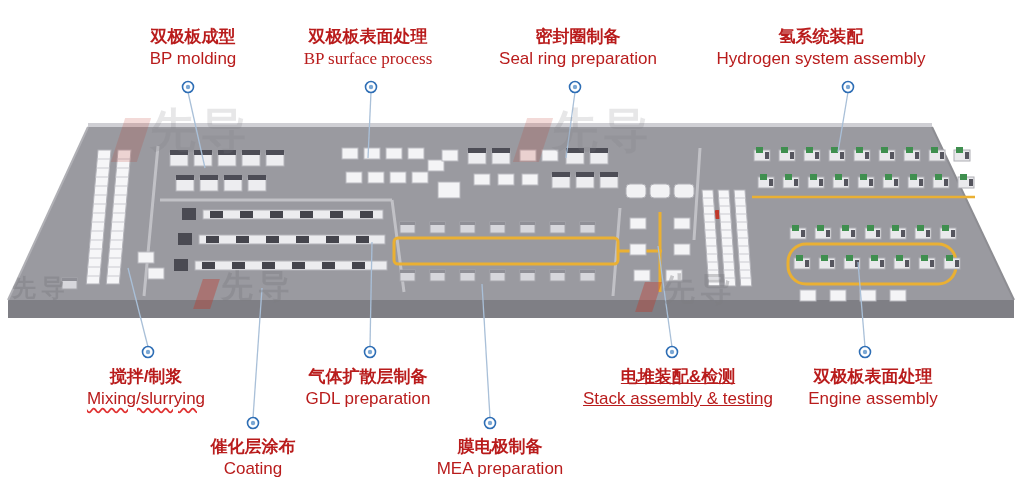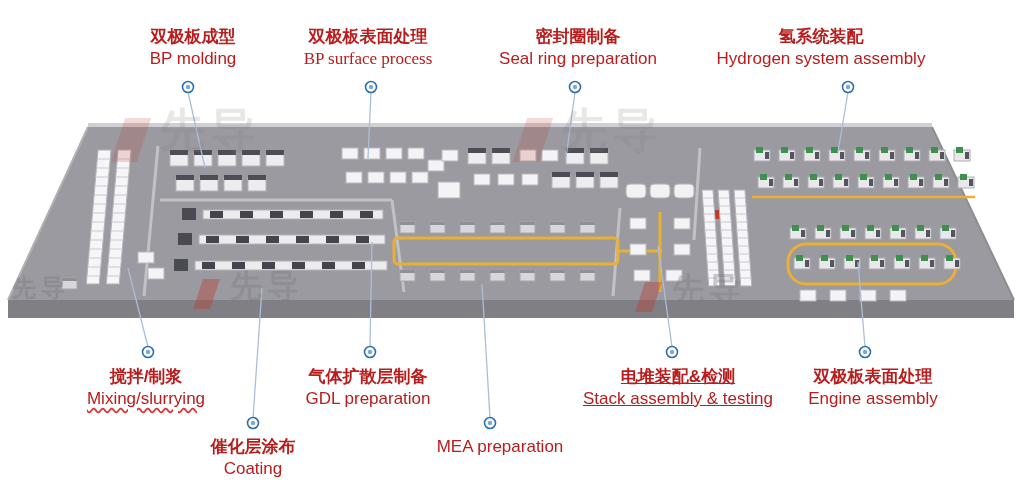--- a/index.html
+++ b/index.html
@@ -6,21 +6,21 @@
   .stage{
     position:relative;width:1024px;height:504px;margin:0 auto;
     background:#ffffff;overflow:hidden;
     font-family:"Liberation Sans","DejaVu Sans",sans-serif;
   }
   .stage svg{position:absolute;left:0;top:0;}
   .label{position:absolute;text-align:center;color:#b91c1c;line-height:1.3;}
   .label .zh{font-size:17px;font-weight:600;}
   .label .en{font-size:17px;font-weight:400;text-align:center;}
   .misspell{text-decoration:underline;text-decoration-style:wavy;text-decoration-color:#e03131;text-underline-offset:3px;}
-  .wm{position:absolute;display:flex;align-items:flex-end;gap:15px;pointer-events:none;}
+  .wm{position:absolute;display:flex;align-items:flex-end;gap:6px;pointer-events:none;}
   .wm-mark{display:inline-block;background:#c0392b;transform:skewX(-18deg);}
   .wm-text{font-weight:bold;color:#7d7d82;letter-spacing:5px;white-space:nowrap;}
   .wm-lg{opacity:.18;}
   .wm-lg .wm-mark{width:26px;height:44px;}
   .wm-lg .wm-text{font-size:46px;}
   .wm-md{opacity:.38;}
   .wm-md .wm-mark{width:17px;height:30px;}
   .wm-md .wm-text{font-size:32px;}
   .wm-sm{opacity:.45;}
   .wm-sm .wm-text{font-size:24px;}
@@ -336,16 +336,17 @@
   </div>
   <div class="label" style="left:773px;top:366px;width:200px;">
     <div class="zh">双极板表面处理</div>
     <div class="en">Engine assembly</div>
   </div>
   <div class="label" style="left:178px;top:436px;width:150px;">
     <div class="zh">催化层涂布</div>
     <div class="en">Coating</div>
   </div>
   <div class="label" style="left:410px;top:436px;width:180px;">
+    <div class="zh">膜电极制备</div>
     <div class="en">MEA preparation</div>
   </div>
 
 </div>
 
 </body></html>

